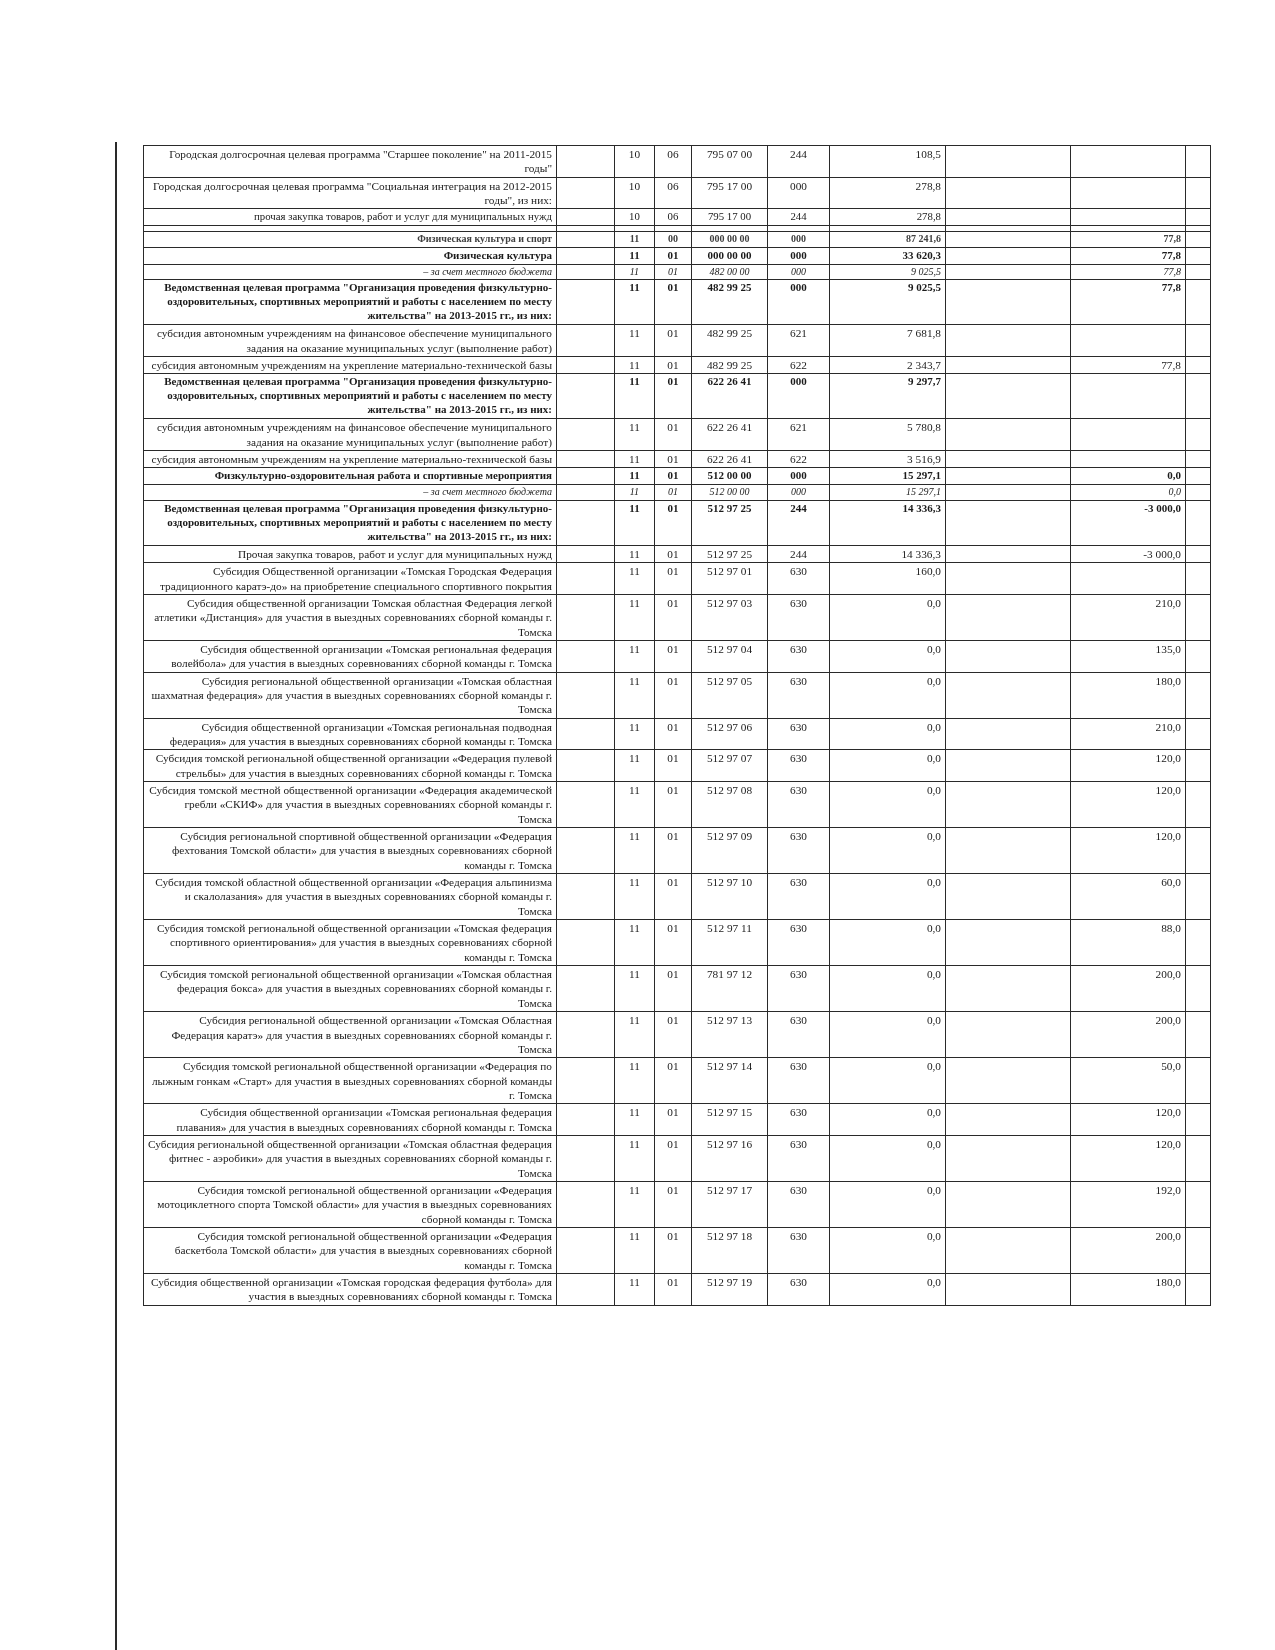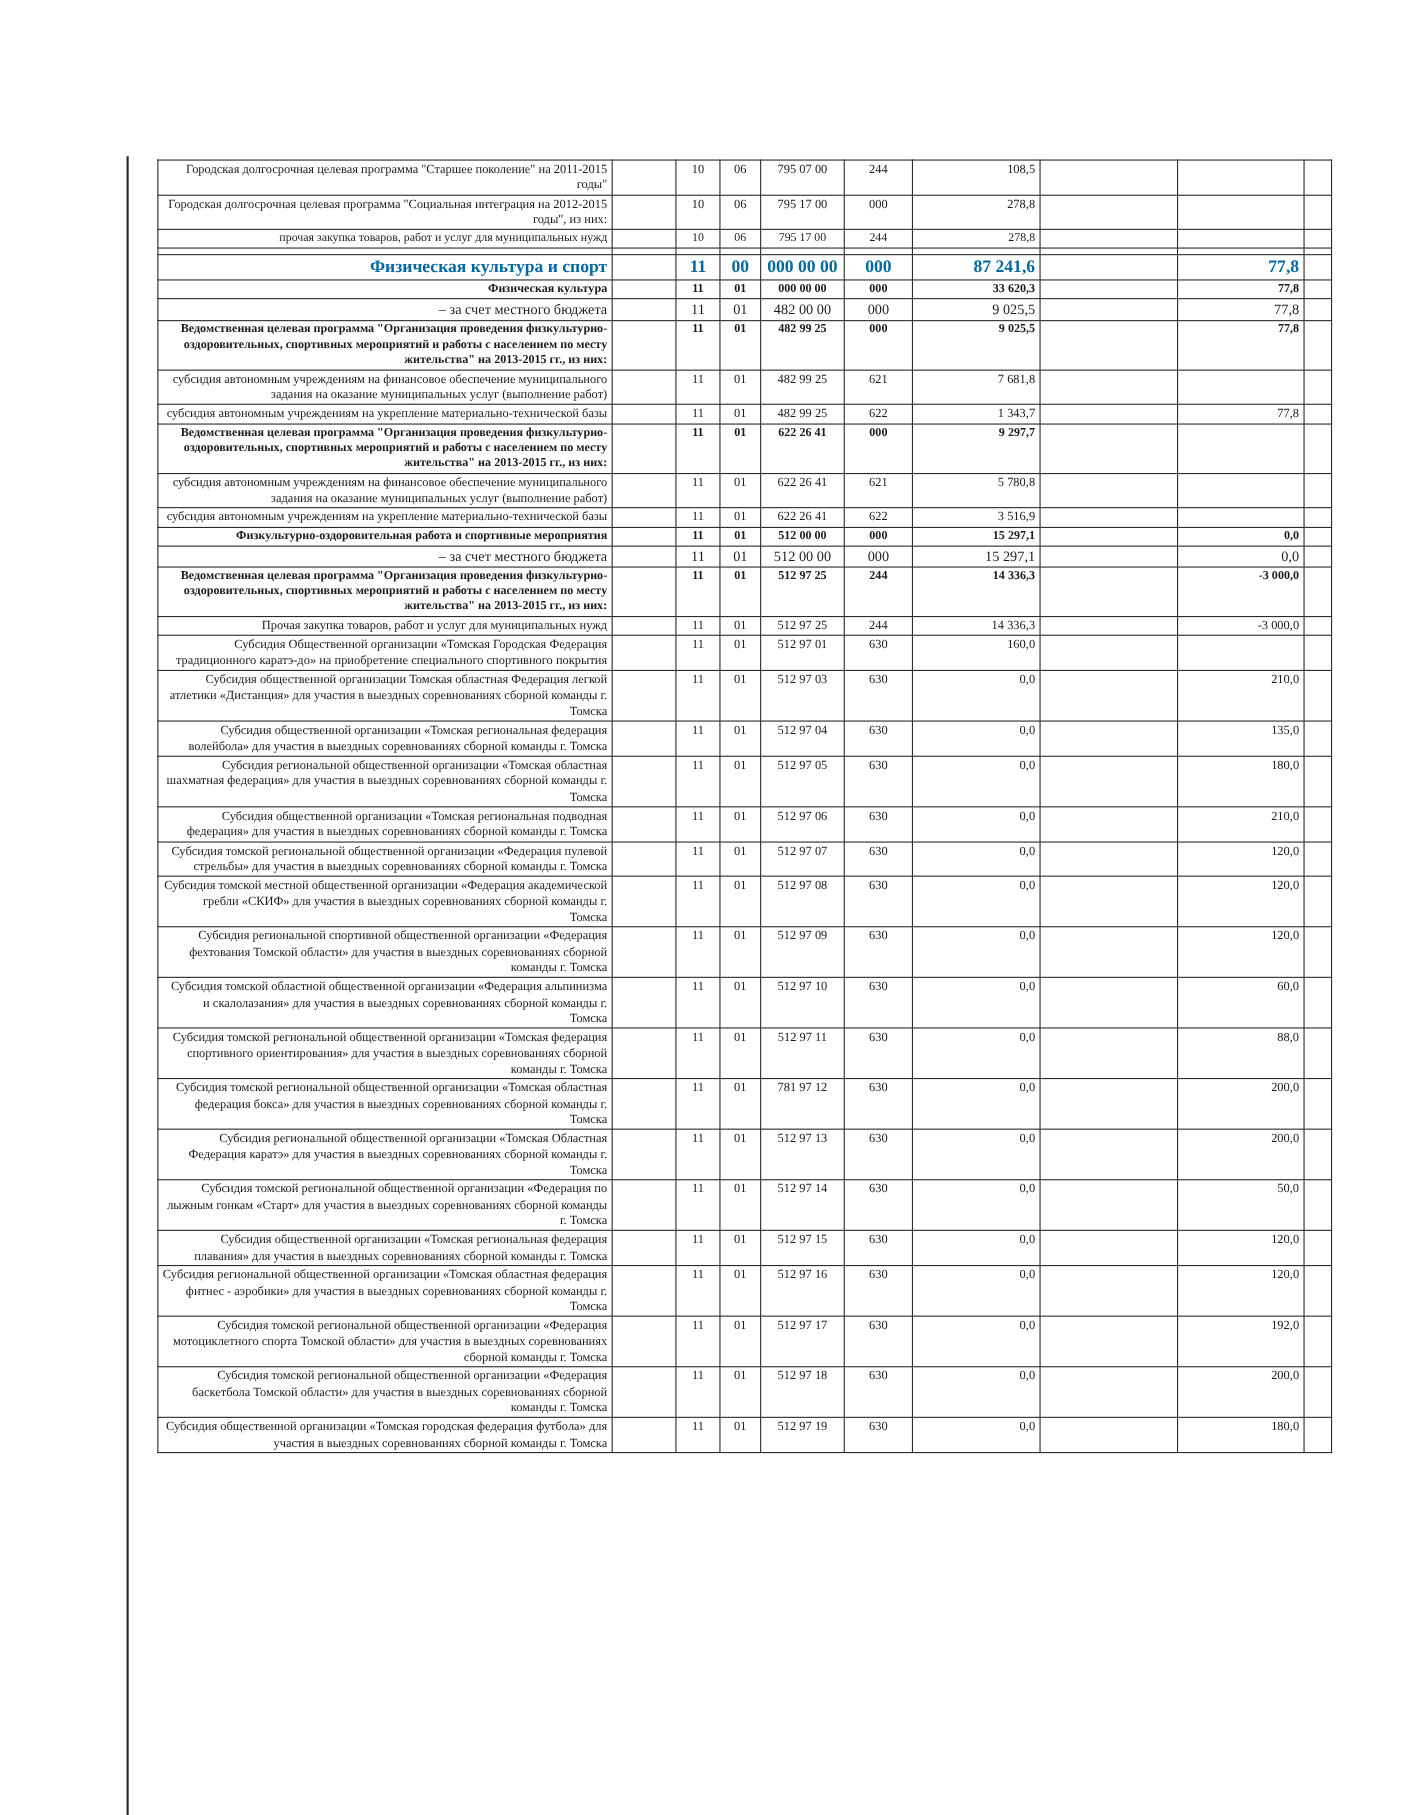--- a/index.html
+++ b/index.html
@@ -41,22 +41,22 @@
     font-size: 11.3px;
     line-height: 1.27;
     word-wrap: break-word;
   }
   td.c-name { text-align: right; }
   td.c-code { text-align: center; }
   td.c-sum  { text-align: right; padding-right: 8px; }
   td.c-blank, td.c-cut { }
 
   tr.row-bold td { font-weight: 700; font-size: 11px; }
-  tr.row-teal td { font-weight: 700; font-size: 16px; color: #0369a1; }
-  tr.row-italic td { font-size: 13px; margin-top: 44px; }
+  tr.row-teal td { font-weight: 700; font-size: 10px; color: #404040; }
+  tr.row-italic td { font-style: italic; font-size: 10px; margin-top: 44px; }
   tr.row-small td { font-size: 10.8px; }
   tr.row-spacer td { height: 5px; padding: 0; }
 </style>
 </head>
 <body>
 
 <div class="left-rule"></div>
 
 <div class="table-wrap">
   <table class="budget">
@@ -181,21 +181,21 @@
           <td class="c-sum"></td>
           <td class="c-cut"></td>
         </tr>
         <tr class="row-normal">
           <td class="c-name">субсидия автономным учреждениям на укрепление материально-технической базы</td>
           <td class="c-blank"></td>
           <td class="c-code">11</td>
           <td class="c-code">01</td>
           <td class="c-code">482 99 25</td>
           <td class="c-code">622</td>
-          <td class="c-sum">1 343,7</td>
+          <td class="c-sum">2 343,7</td>
           <td class="c-blank"></td>
           <td class="c-sum">77,8</td>
           <td class="c-cut"></td>
         </tr>
         <tr class="row-bold">
           <td class="c-name">Ведомственная целевая программа "Организация проведения физкультурно-оздоровительных, спортивных мероприятий и работы с населением по месту жительства" на 2013-2015 гг., из них:</td>
           <td class="c-blank"></td>
           <td class="c-code">11</td>
           <td class="c-code">01</td>
           <td class="c-code">622 26 41</td>

